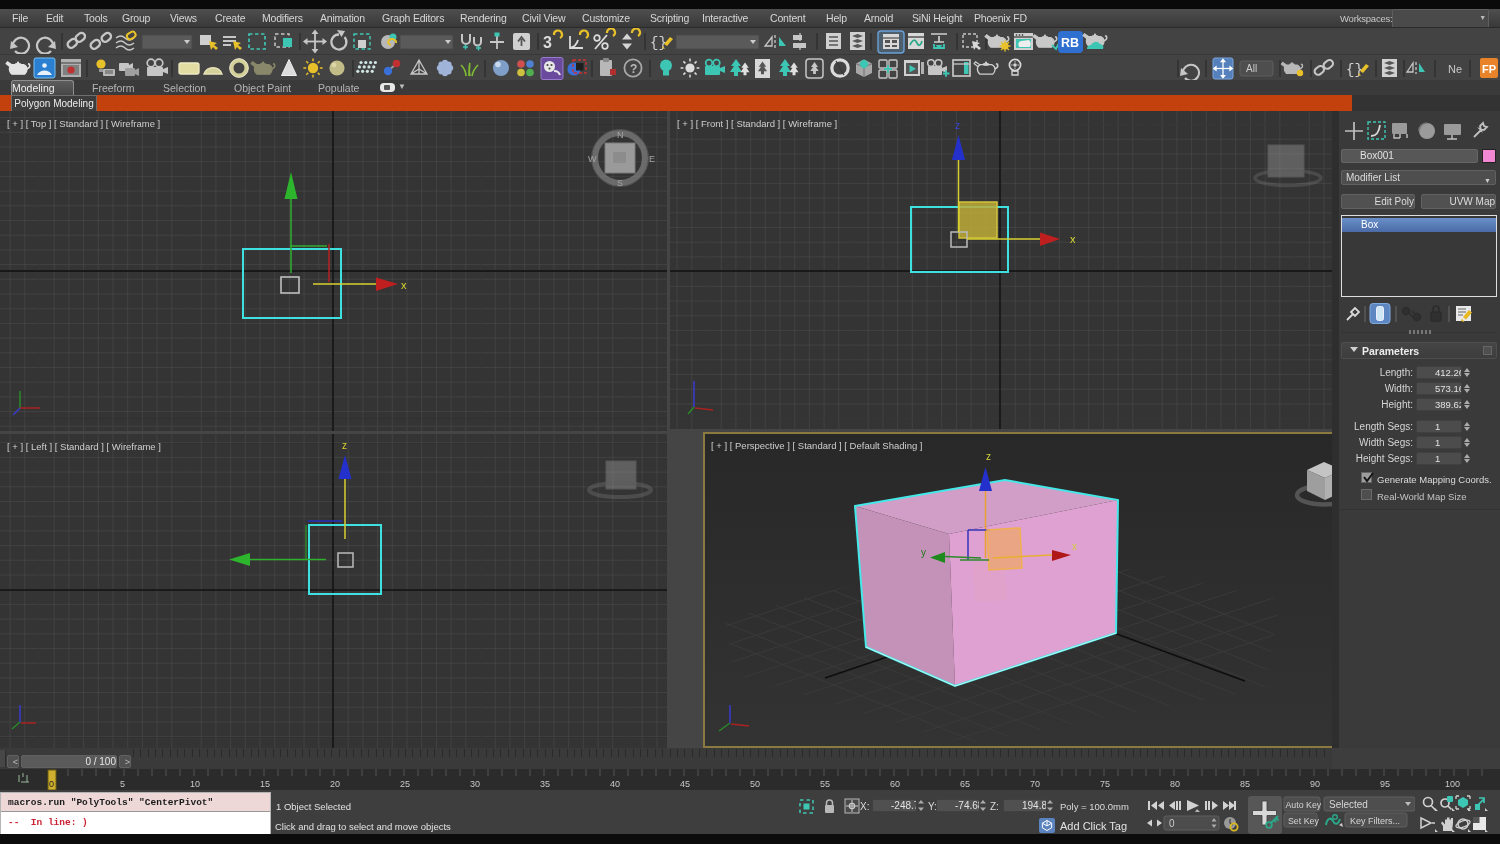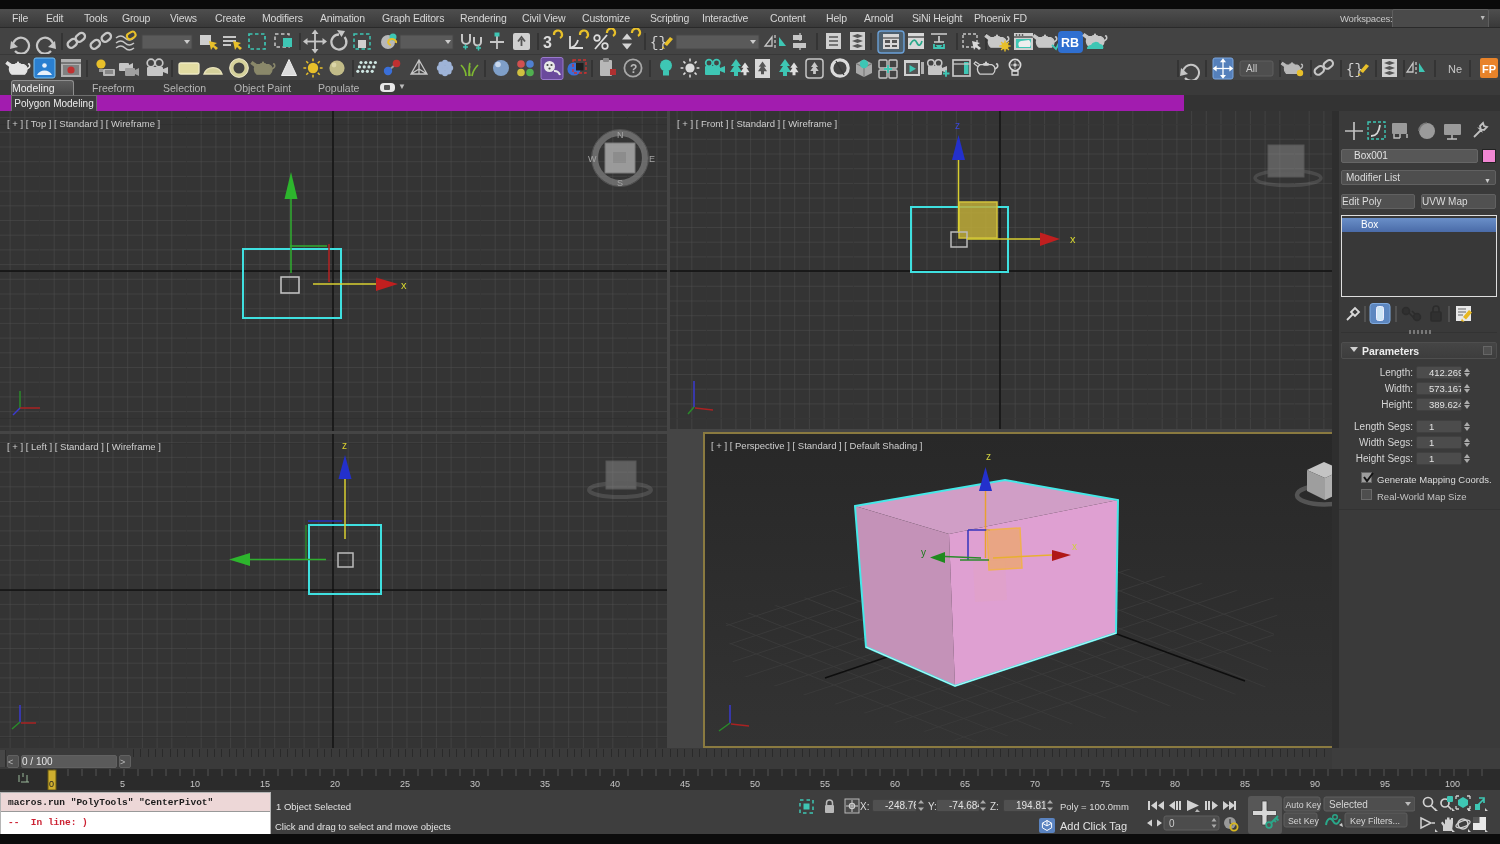--- a/index.html
+++ b/index.html
@@ -3,38 +3,38 @@
 *{margin:0;padding:0;box-sizing:border-box}
 body{font-family:"Liberation Sans",sans-serif;background:#000}
 #root{position:relative;width:1500px;height:844px;overflow:hidden;background:#333;font-family:"Liberation Sans",sans-serif}
 .abs{position:absolute}
 #blacktop{left:0;top:0;width:1500px;height:9px;background:#0a0a0a}
 #menubar{left:0;top:9px;width:1500px;height:18px;background:linear-gradient(#4e4e4e,#393939);color:#d6d6d6;font-size:10.5px;letter-spacing:-0.2px}
 #menubar span{position:absolute;top:3px;white-space:nowrap}
 #tb1{left:0;top:27px;width:1500px;height:27px;background:#434343;border-top:1px solid #2a2a2a}
 #tb2{left:0;top:54px;width:1500px;height:26px;background:#434343;border-top:1px solid #383838}
 #tabrow{left:0;top:80px;width:1500px;height:15px;background:#3a3a3a;color:#b4b4b4;font-size:10.5px}
-#subtab{left:0;top:95px;width:1184px;height:16px;background:#a21caf}
+#subtab{left:0;top:95px;width:1352px;height:16px;background:#c2410c}
 .vp{background:#343434;overflow:hidden}
 .vplabel{position:absolute;left:7px;top:7px;color:#cfcfcf;font-size:9.5px;white-space:nowrap;z-index:5}
 #vpTop{left:0;top:111px;width:667px;height:320px}
 #vpFront{left:670px;top:111px;width:662px;height:318px}
 #vpLeft{left:0;top:434px;width:667px;height:314px}
 #vpPersp{left:703px;top:432px;width:640px;height:316px;background:linear-gradient(#282828,#333333);border:2px solid #8a7a40}
 #gutter{left:1332px;top:111px;width:7px;height:680px;background:#2e2e2e}
 #panel{left:1339px;top:111px;width:161px;height:680px;background:#3a3a3a;font-size:10px;color:#d5d5d5}
 #trackrow{left:0;top:748px;width:1332px;height:21px;background:#3a3a3a}
 #panelbot{left:1332px;top:748px;width:168px;height:21px;background:#3d3d3d}
 #ruler{left:0;top:769px;width:1500px;height:21px;background:#2b2b2b}
 #statusbar{left:0;top:790px;width:1500px;height:44px;background:#3e3e3e}
 #blackbot{left:0;top:834px;width:1500px;height:10px;background:#0c0c0c}
 .grid{position:absolute;left:0;top:0;width:100%;height:100%}
-.fld{position:absolute;background:#4c4c4c;border:1px solid #404040;border-radius:2px;color:#e2e2e2;font-size:9.5px;line-height:11px;padding-left:12px;overflow:hidden;white-space:nowrap}
+.fld{position:absolute;background:#4c4c4c;border:1px solid #404040;border-radius:2px;color:#e2e2e2;font-size:9.5px;line-height:11px;padding-left:18px;overflow:hidden;white-space:nowrap}
 .plabel{position:absolute;color:#d5d5d5;font-size:10px;text-align:right;white-space:nowrap}
-.btn{position:absolute;background:#515151;border:1px solid #616161;border-radius:2px;color:#dcdcdc;font-size:10px;text-align:left}
+.btn{position:absolute;background:#515151;border:1px solid #616161;border-radius:2px;color:#dcdcdc;font-size:10px;text-align:right}
 </style></head>
 <body>
 <div id="root">
   <div class="abs" id="blacktop"></div>
   <div class="abs" style="left:0;top:111px;width:1332px;height:637px;background:#454545"></div>
   <div class="abs" id="menubar">
     <span style="left:12px">File</span>
       <span style="left:46px">Edit</span>
       <span style="left:84px">Tools</span>
       <span style="left:122px">Group</span>

